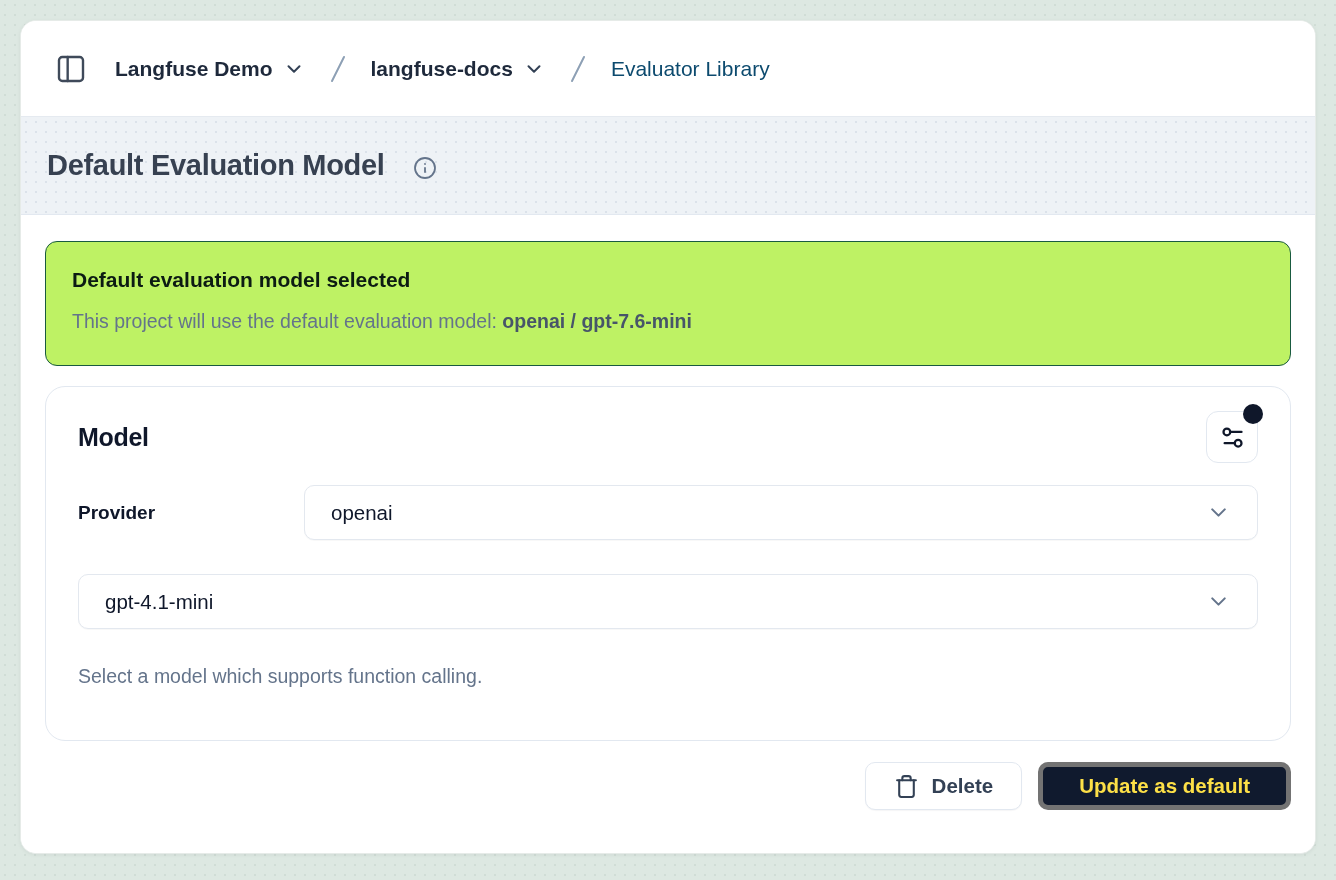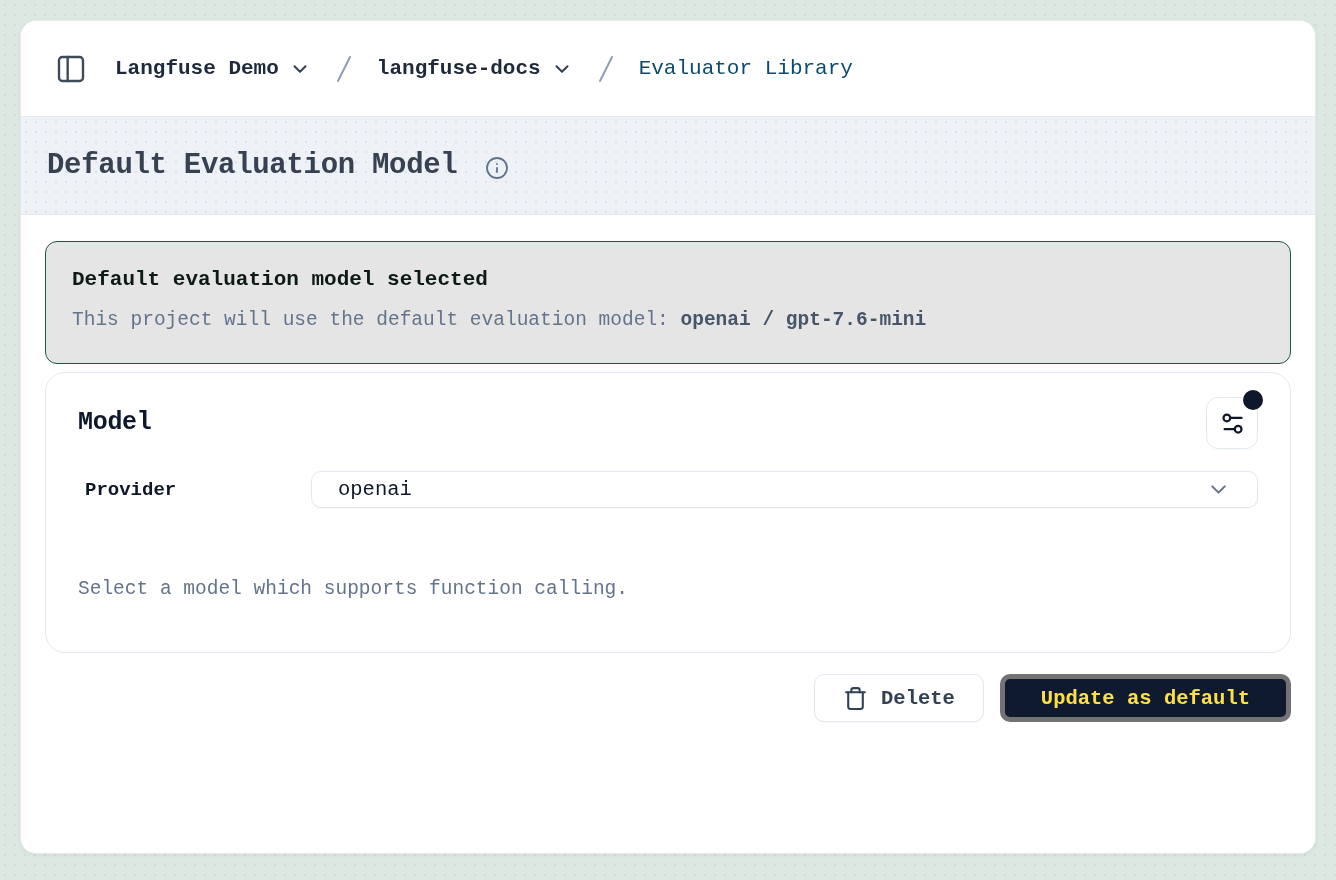--- a/index.html
+++ b/index.html
@@ -10,21 +10,21 @@
     background-image:radial-gradient(circle,#d0ddd6 1px,transparent 1.2px);
     background-size:10px 10px;
     position:relative;
     color:#0f172a;
   }
   .app-window {
     position:absolute; left:20px; top:20px; right:20px; bottom:26px;
     background:#ffffff; border-radius:16px; overflow:hidden;
     border:1px solid #e6ebe8;
     box-shadow:0 1px 4px rgba(15,23,42,0.06);
-    display:flex; flex-direction:column;font-family:Liberation Mono, monospace;
+    display:flex; flex-direction:column;
   }
 
   
   .topbar {
     height:96px; flex:0 0 96px;
     display:flex; align-items:center;
     padding:0 28px; gap:18px;
     border-bottom:1px solid #e5eaf0;
     background:#ffffff;
   }
@@ -54,24 +54,24 @@
     border-bottom:1px solid #e2e8f0;
   }
   .page-title { font-size:29px; font-weight:700; color:#374151; letter-spacing:-0.3px; }
   .info-icon { color:#64748b; display:flex; margin-top:4px; }
 
   
   .content { flex:1; background:#ffffff; padding:26px 24px 0; overflow:hidden; }
 
   .banner {
     border:1.5px solid #195a40;
-    background:#e5e5e5;
+    background:#bef264;
     border-radius:12px;
     padding:26px 26px 32px;
-    margin-bottom:8px;
+    margin-bottom:20px;
   }
   .banner-title { font-size:21px; font-weight:700; color:#0c1b13; margin-bottom:18px; }
   .banner-body  { font-size:19.5px; color:#64748b; }
   .banner-body b { color:#475569; font-weight:700; }
 
   .model-card {
     border:1px solid #e2e8f0; border-radius:20px;
     background:#ffffff;
     padding:24px 32px 52px;
   }
@@ -84,23 +84,23 @@
     cursor:pointer; color:#0f172a;
   }
   .icon-btn .notif-dot {
     position:absolute; top:-8px; right:-6px;
     width:20px; height:20px; border-radius:50%;
     background:#0f172a;
   }
 
   .form-row { display:flex; align-items:center; margin-top:22px; }
   .form-row + .form-row { margin-top:34px; }
-  .form-label { flex:0 0 226px; font-size:19px; font-weight:700; color:#0f172a;margin-left:7px; }
+  .form-label { flex:0 0 226px; font-size:19px; font-weight:700; color:#0f172a; }
   .select {
-    flex:1; height:37px;
+    flex:1; height:55px;
     border:1px solid #e3e8ef; border-radius:10px;
     background:#ffffff;
     display:flex; align-items:center;
     padding:0 26px; cursor:pointer;
     font-family:inherit; font-size:20.5px; color:#0f172a;
     box-shadow:0 1px 1px rgba(15,23,42,0.03);
   }
   .select .select-value { flex:1; text-align:left; }
   .select .chev { color:#64748b; display:flex; }
 
@@ -218,20 +218,28 @@
           <span class="select-value">openai</span>
           <span class="chev">
             <svg width="25" height="25" viewBox="0 0 24 24" fill="none" stroke="currentColor" stroke-width="2" stroke-linecap="round" stroke-linejoin="round">
                 <path d="m6 9 6 6 6-6"></path>
               </svg>
           </span>
         </button>
       </div>
 
       <div class="form-row">
+        <button class="select">
+          <span class="select-value">gpt-4.1-mini</span>
+          <span class="chev">
+            <svg width="25" height="25" viewBox="0 0 24 24" fill="none" stroke="currentColor" stroke-width="2" stroke-linecap="round" stroke-linejoin="round">
+                <path d="m6 9 6 6 6-6"></path>
+              </svg>
+          </span>
+        </button>
       </div>
 
       <div class="helper-text">Select a model which supports function calling.</div>
     </div>
 
     <div class="actions">
       <button class="btn btn-outline">
         <span>
           <svg width="25" height="25" viewBox="0 0 24 24" fill="none" stroke="currentColor" stroke-width="2" stroke-linecap="round" stroke-linejoin="round">
             <path d="M3 6h18"></path>

